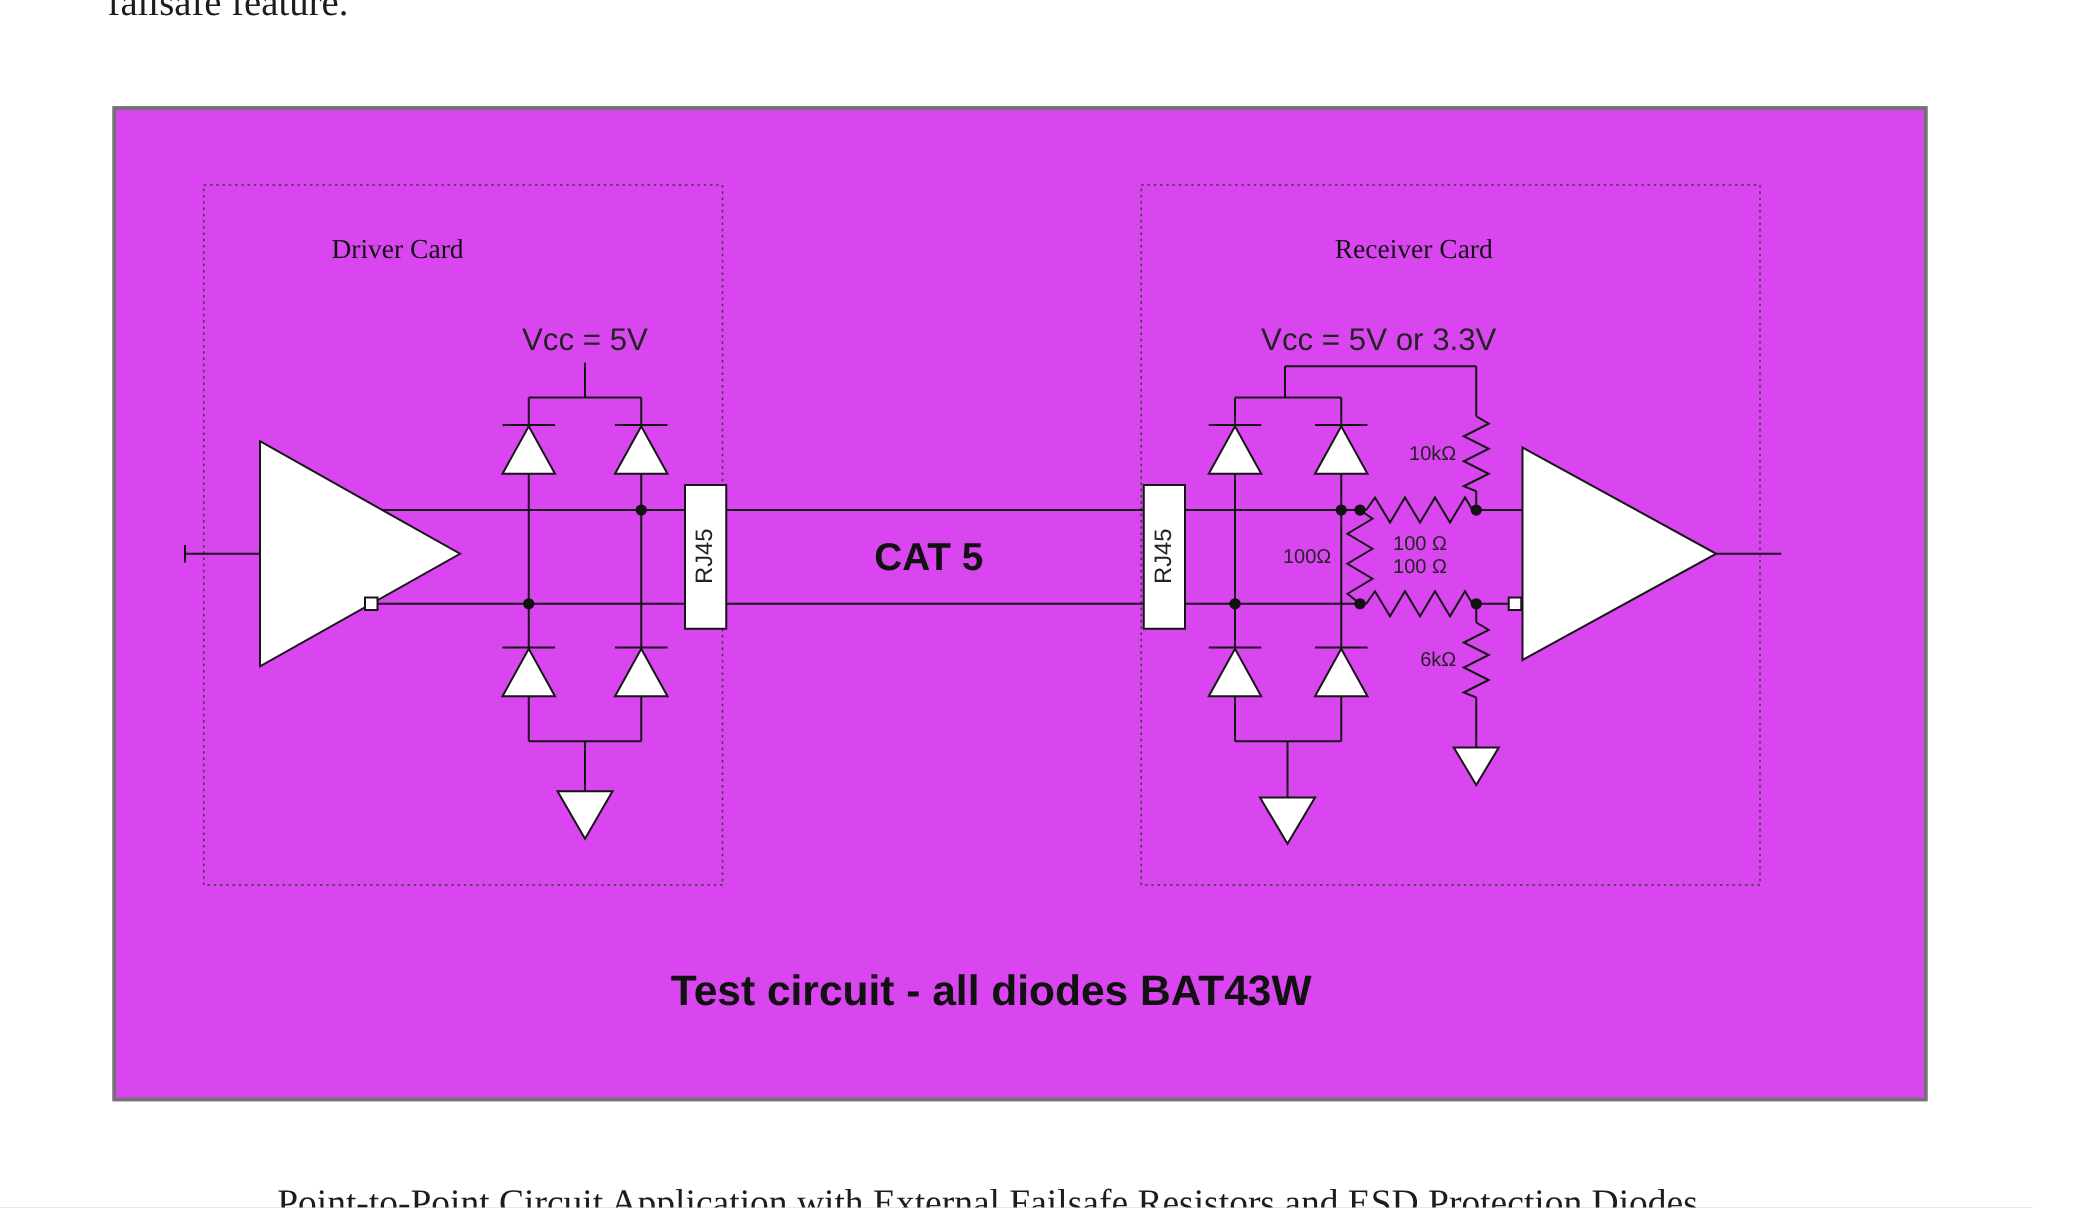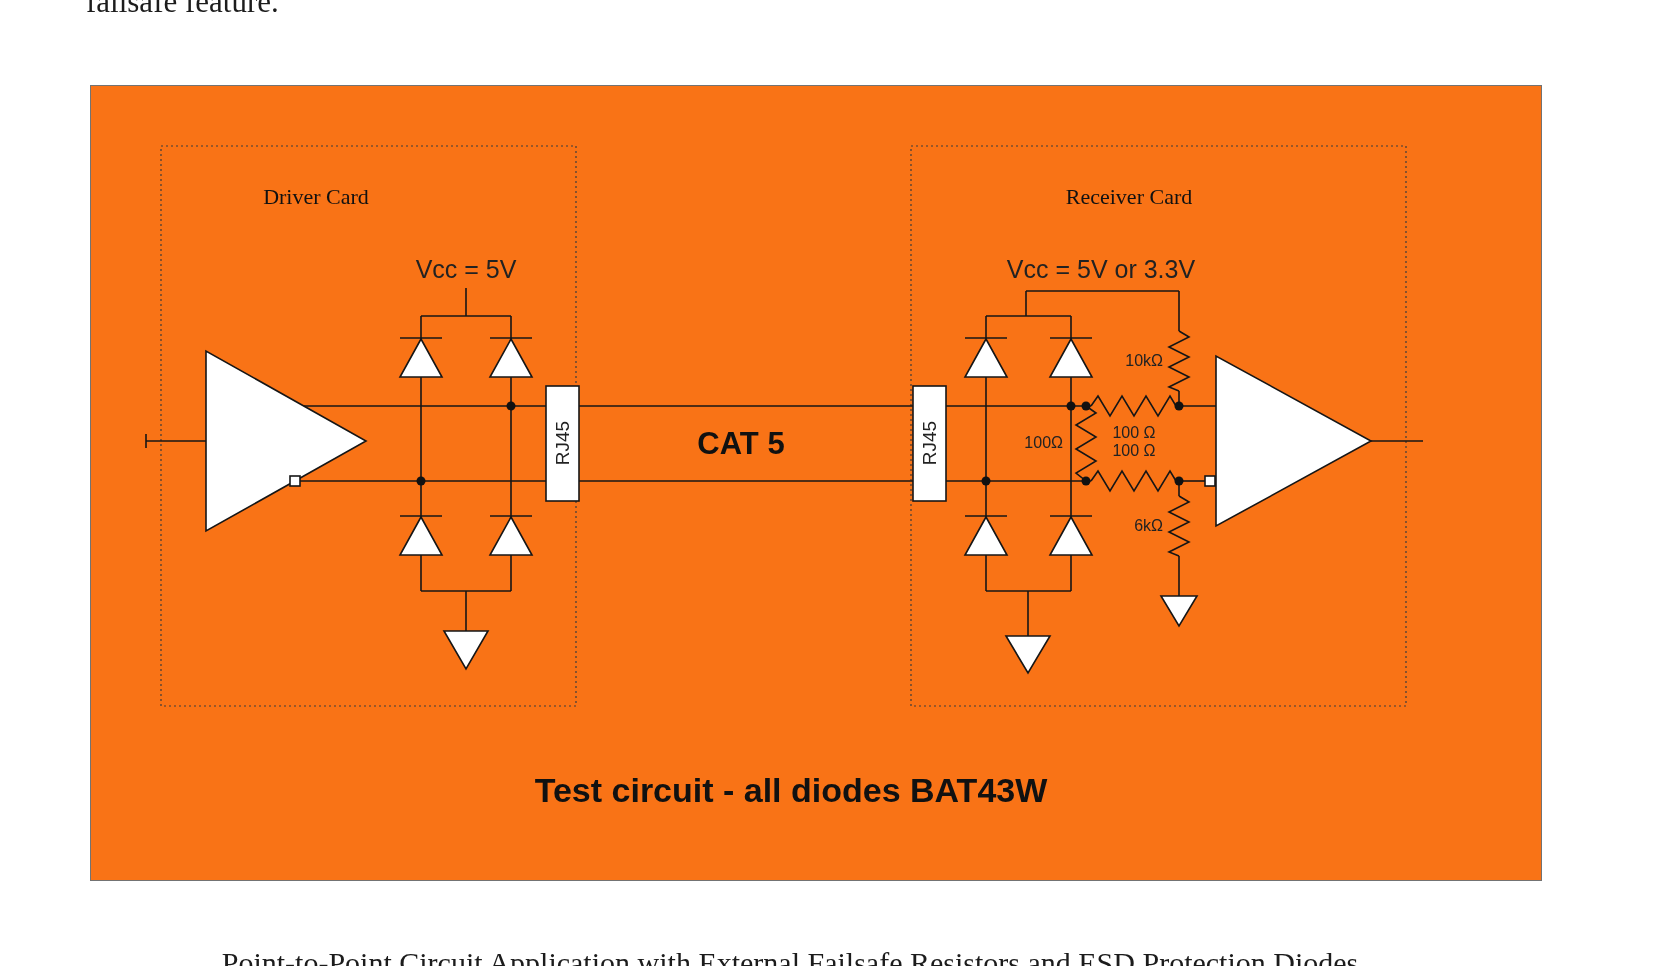--- a/index.html
+++ b/index.html
@@ -2,21 +2,21 @@
 <html><head>
 <meta charset="utf-8">
 <style>
   html,body{margin:0;padding:0;width:1680px;height:966px;background:#ffffff;overflow:hidden;}
   .page{position:relative;width:1680px;height:966px;background:#fff;}
   .top-text{position:absolute;top:-16px;left:86px;font-family:"Liberation Serif",serif;
             font-size:31px;color:#1c1c1c;white-space:nowrap;}
   .bottom-text{position:absolute;top:946px;left:0;width:1580px;text-align:center;
             font-family:"Liberation Serif",serif;font-size:30px;color:#1c1c1c;white-space:nowrap;}
   .figure-box{position:absolute;left:90px;top:85px;width:1452px;height:796px;
-            border:1px solid #737373;background:#f97316;box-sizing:border-box;}
+            border:3px solid #737373;background:#d946ef;box-sizing:border-box;}
   svg{display:block;}
   .wire{stroke:#161616;stroke-width:1.6;fill:none;}
   .cardbox{fill:none;stroke:#3c3c3c;stroke-width:1.2;stroke-dasharray:2 3;}
   .sym{fill:#ffffff;stroke:#161616;stroke-width:1.6;}
   .dot{fill:#111111;stroke:none;}
   .t-serif{font-family:"Liberation Serif",serif;font-size:22px;fill:#111;}
   .t-vcc{font-family:"Liberation Sans",sans-serif;font-size:25px;fill:#222;}
   .t-cat{font-family:"Liberation Sans",sans-serif;font-weight:bold;font-size:31px;fill:#111;}
   .t-cap{font-family:"Liberation Sans",sans-serif;font-weight:bold;font-size:34px;fill:#111;}
   .t-res{font-family:"Liberation Sans",sans-serif;font-size:16px;fill:#222;}

